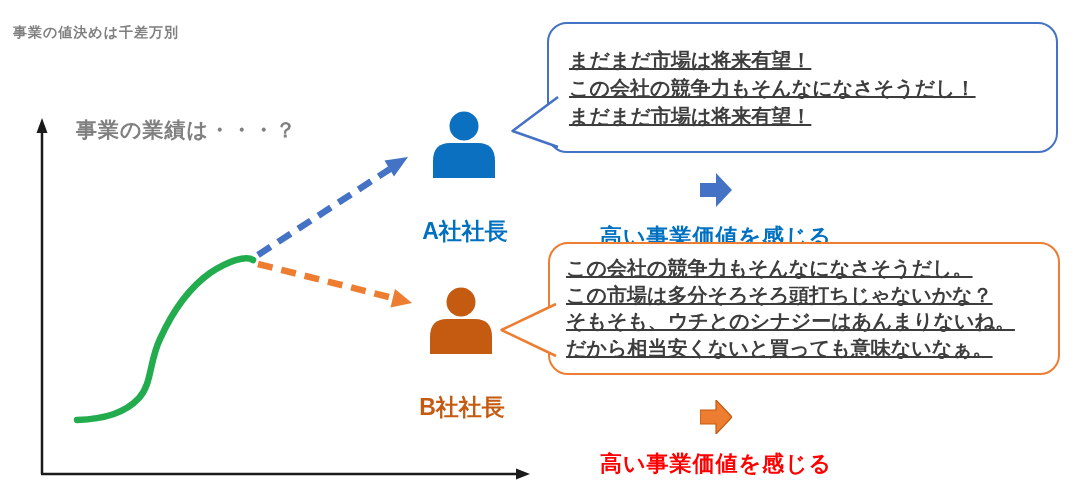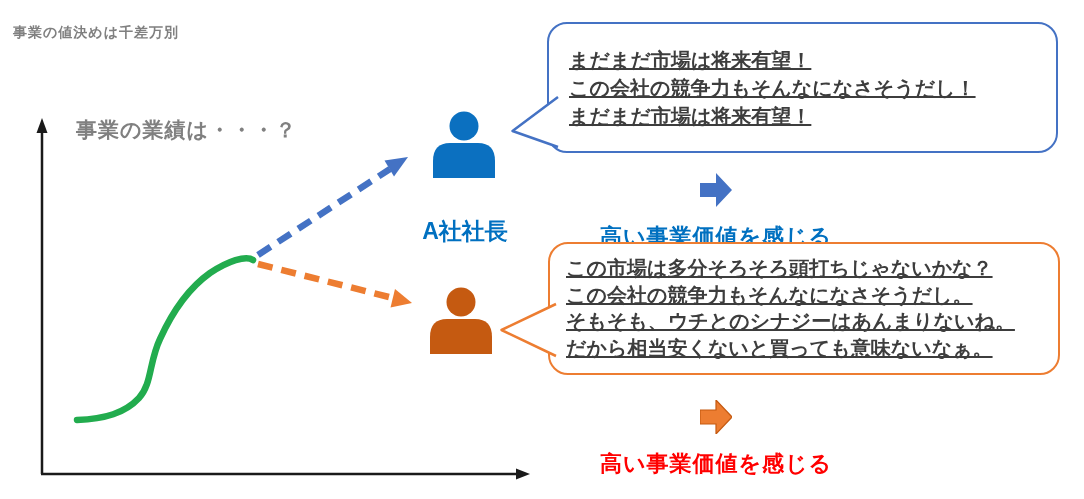--- a/index.html
+++ b/index.html
@@ -76,33 +76,34 @@
   <svg class="person-icon" style="left:433px;top:111px;" width="62" height="68" viewBox="0 0 62 68">
     <circle cx="31" cy="15" r="14.5" fill="#0B70C0"></circle>
     <path d="M0 67 V50 Q0 32 17 32 H45 Q62 32 62 50 V67 Z" fill="#0B70C0"></path>
   </svg>
   <div class="person-label a">A社社長</div>
 
   <svg class="person-icon" style="left:430px;top:287px;" width="62" height="68" viewBox="0 0 62 68">
     <circle cx="31" cy="15" r="14.5" fill="#C55A11"></circle>
     <path d="M0 67 V50 Q0 32 17 32 H45 Q62 32 62 50 V67 Z" fill="#C55A11"></path>
   </svg>
+  <div class="person-label b">B社社長</div>
 
   <div class="bubble a">
     <div>まだまだ市場は将来有望！</div>
     <div>この会社の競争力もそんなになさそうだし！</div>
     <div>まだまだ市場は将来有望！</div>
   </div>
   <svg class="tail a" width="70" height="70" viewBox="500 88 70 70">
     <path d="M558 97 L512.5 131 L558 147" fill="#ffffff" stroke="#4472C4" stroke-width="2.5" stroke-linejoin="round"></path>
   </svg>
 
   <div class="bubble b">
+    <div>この会社の競争力もそんなになさそうだし。</div>
     <div>この市場は多分そろそろ頭打ちじゃないかな？</div>
-    <div>この会社の競争力もそんなになさそうだし。</div>
     <div>そもそも、ウチとのシナジーはあんまりないね。</div>
     <div>だから相当安くないと買っても意味ないなぁ。</div>
   </div>
   <svg class="tail b" width="75" height="75" viewBox="493 295 75 75">
     <path d="M556 304 L501.5 330 L556 356" fill="#ffffff" stroke="#ED7D31" stroke-width="2.5" stroke-linejoin="round"></path>
   </svg>
 
   <div class="conclusion a">
     <svg width="32" height="34" viewBox="0 0 32 34">
       <polygon points="0,10 16,10 16,0 32,17 16,34 16,24 0,24" fill="#4472C4"></polygon>

